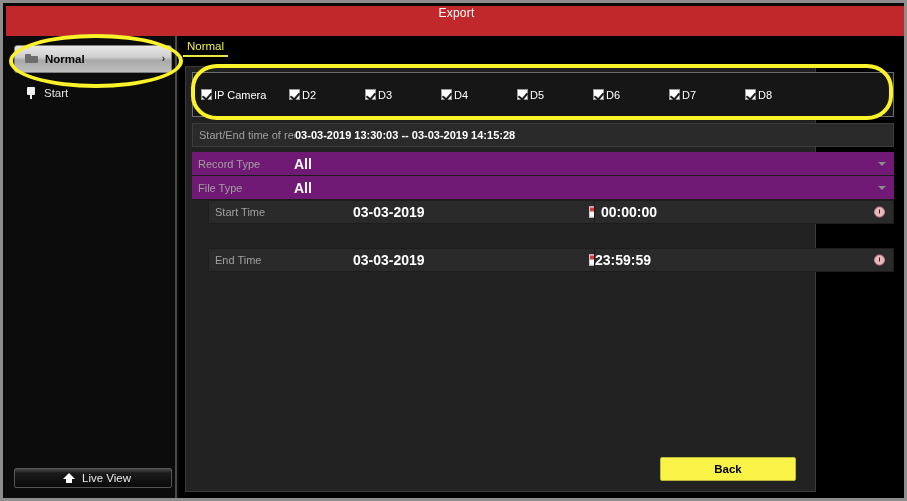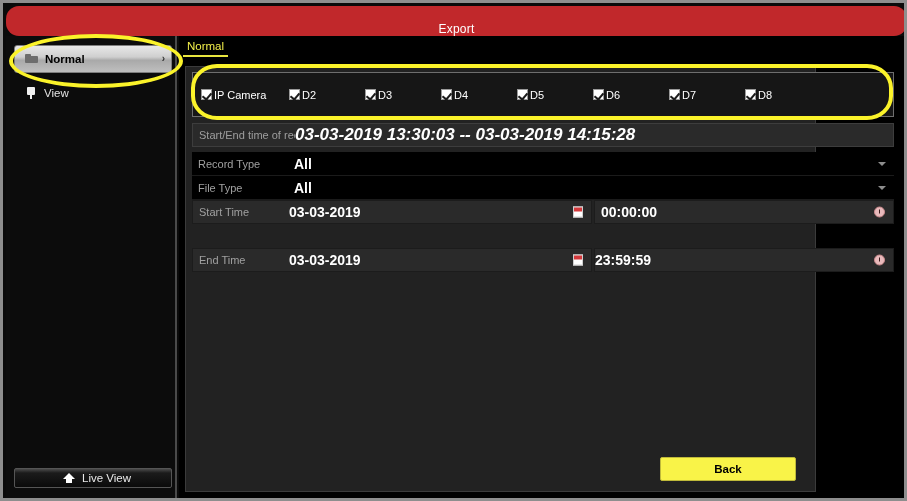--- a/index.html
+++ b/index.html
@@ -27,23 +27,22 @@
 
   
   .titlebar {
     position: absolute;
     left: 3px;
     top: 3px;
     width: 901px;
     height: 30px;
     background: #c1282b;
     display: flex;
-    align-items: flex-end;
+    align-items: flex-start;
     justify-content: center;
-    border-radius: 13px;
   }
   .titlebar .title {
     color: #ffffff;
     font-size: 12px;
     letter-spacing: 0.2px;
   }
 
   
   .sidebar {
     position: absolute;
@@ -283,36 +282,35 @@
     width: 96px;
     color: #9e9e9e;
     font-size: 11px;
     margin-left: 6px;
     white-space: nowrap;
     overflow: hidden;
     flex: 0 0 auto;
   }
   .info-value {
     color: #ffffff;
-    font-size: 17px;
+    font-size: 11px;
     font-weight: bold;
     white-space: nowrap;
-    font-style: italic;
   }
 
   .form {
     position: absolute;
     left: 6px;
     top: 85px;
     width: 702px;
   }
   .frow {
     position: relative;
     height: 24px;
-    background: #000000;
+    background: #701a75;
     border-bottom: 1px solid #1b1b1b;
     display: flex;
     align-items: center;
     box-sizing: border-box;
   }
   .frow .flabel {
     width: 96px;
     color: #a0a0a0;
     font-size: 11px;
     margin-left: 6px;
@@ -339,21 +337,21 @@
   .cell {
     position: absolute;
     top: 0;
     height: 24px;
     background: #2a2a2a;
     border: 1px solid #1c1c1c;
     box-sizing: border-box;
     display: flex;
     align-items: center;
   }
-  .cell.left  { left: 0;   width: 400px; }
+  .cell.left  { left: 16px;   width: 400px; gap: 48px; }
   .cell.right { left: 402px; width: 300px; }
   .cell .flabel { width: 90px; }
 
   .cal-ico {
     position: absolute;
     right: 8px;
     top: 50%;
     transform: translateY(-50%);
     width: 10px;
     height: 11px;
@@ -453,21 +451,21 @@
   <div class="sidebar">
 
     <div class="side-item selected">
       <span class="side-ico ico-folder"></span>
       <span class="side-label">Normal</span>
       <span class="side-arrow">›</span>
     </div>
 
     <div class="side-item plain">
       <span class="side-ico ico-event"></span>
-      <span class="side-label">View</span>
+      <span class="side-label">Start</span>
     </div>
 
     <div class="liveview">
       <span class="lv-ico"></span>
       <span class="lv-label">Live View</span>
     </div>
   </div>
 
   <div class="main">
 

